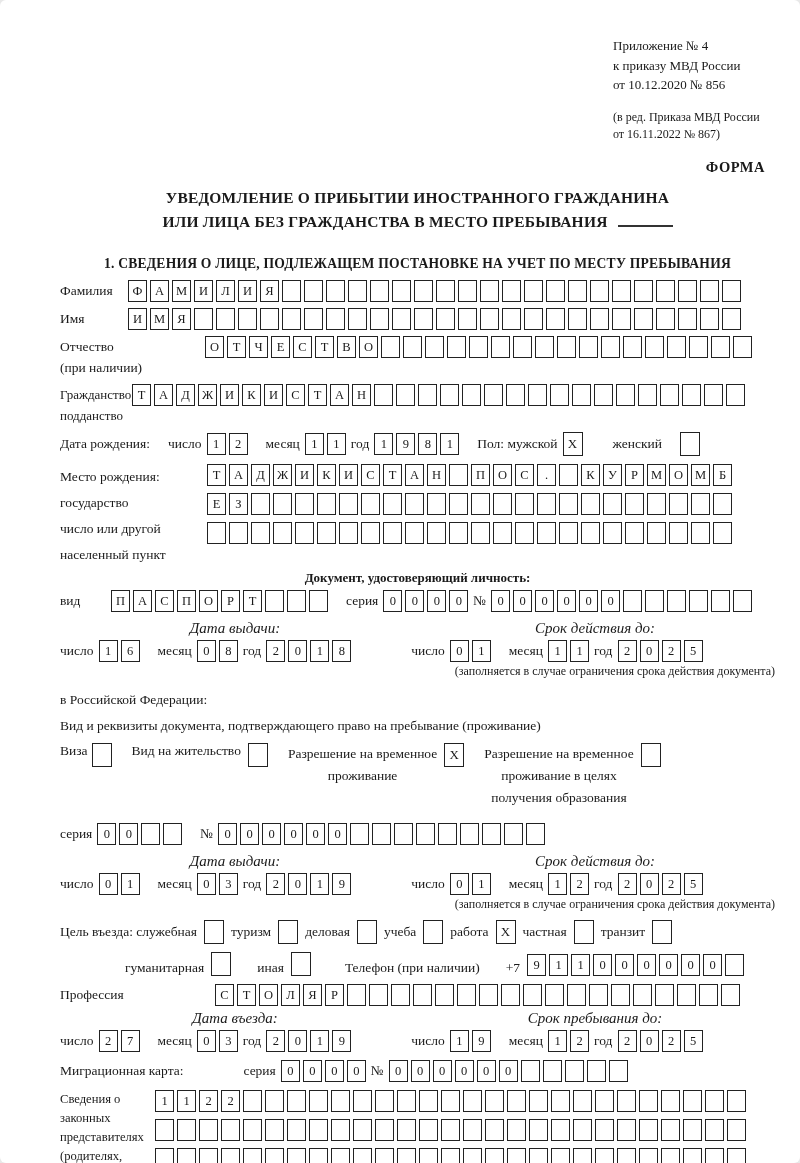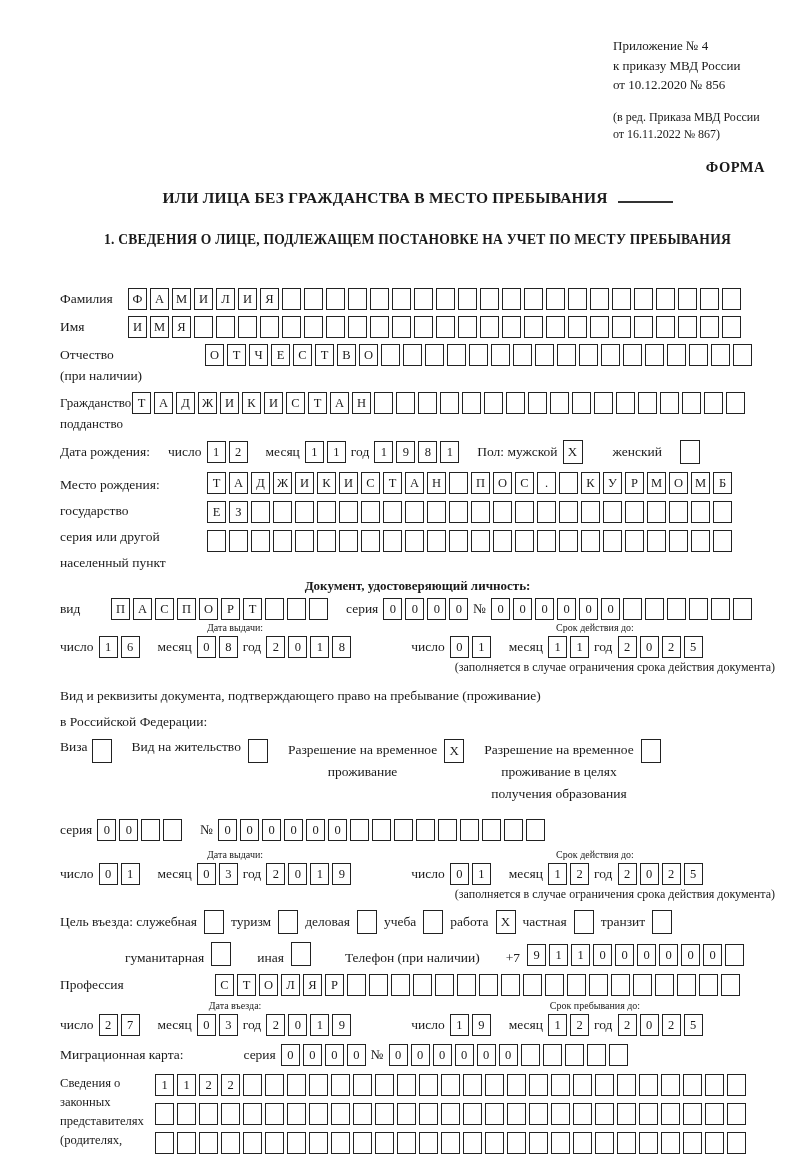--- a/index.html
+++ b/index.html
@@ -1,43 +1,43 @@
 <!DOCTYPE html>
 <html><head>
 <meta charset="utf-8">
 <style>
   html,body{margin:0;padding:0;background:#e8e8e8;}
   .page{
     position:relative;width:800px;height:1163px;margin:0 auto;
     background:#ffffff;overflow:hidden;color:#1a1a1a;
     font-family:"Liberation Serif","DejaVu Serif",serif;
-    box-sizing:border-box;padding:36px 25px 0 60px;
+    box-sizing:border-box;padding:36px 25px 0 60px;border-radius:6px;
   }
   .annex{margin-left:553px;font-size:13px;line-height:1.5;}
   .edition{font-size:12px;margin-top:14px;line-height:1.45;}
   .forma{text-align:right;padding-right:10px;font-weight:bold;font-size:14.5px;margin-top:16px;letter-spacing:.5px;}
   .title{text-align:center;font-weight:bold;font-size:15.5px;margin-top:10px;line-height:1.55;letter-spacing:.2px;}
   .uline{display:inline-block;width:55px;border-bottom:2px solid #333;margin-left:10px;vertical-align:baseline;}
-  .sec{font-weight:bold;font-size:13.6px;margin-top:22px;margin-bottom:40px;text-align:center;letter-spacing:.2px;white-space:nowrap;}
+  .sec{font-weight:bold;font-size:13.6px;margin-top:22px;margin-bottom:8px;text-align:center;letter-spacing:.2px;white-space:nowrap;}
 
   .frow{display:flex;align-items:flex-start;margin-bottom:6px;flex-wrap:nowrap;}
   .lbl{font-size:13.5px;line-height:21px;flex:none;}
   .w68{width:68px;} .w72{width:72px;font-size:13px;} .w145{width:145px;} .w147{width:147px;line-height:26px;} .w155{width:155px;} .w95{width:95px;font-size:12.6px;line-height:19px;} .w52{width:46px;}
   .cells{display:flex;gap:3px;flex:none;}
   .cell{
     flex:none;width:17px;height:20px;border:1.5px solid #222;
     font-size:12.5px;line-height:20px;text-align:center;background:#fff;
   }
   .stack > .cells{margin-bottom:7px;}
   .ig{display:flex;align-items:center;font-size:13.5px;gap:5px;flex:none;}
   .tl{flex:none;}
   .sp{width:12px;flex:none;} .sp8{width:8px;flex:none;} .sp20{width:20px;flex:none;} .sp50{width:50px;flex:none;}
   .cb{display:flex;}
   .cb .cell{width:18px;height:22px;line-height:22px;font-size:13px;}
-  .dh{display:flex;font-size:10px;margin-bottom:3px;}
+  .dh{display:flex;font-size:15px;margin-bottom:3px;font-style:italic;}
   .dh .h1{width:350px;text-align:center;flex:none;}
   .dh .h2{width:330px;text-align:center;flex:none;margin-left:20px;}
   .note{font-size:12px;text-align:right;margin:2px 0 8px 0;}
   .para{font-size:13.5px;line-height:1.9;margin:2px 0 4px 0;}
   .visa-row{display:flex;align-items:flex-start;margin:4px 0 14px 0;font-size:13.5px;}
   .visa-item{display:flex;align-items:flex-start;gap:7px;}
   .vlabel{text-align:center;line-height:1.65;}
   .purpose{display:flex;align-items:center;font-size:13.5px;gap:7px;margin-bottom:8px;flex-wrap:nowrap;}
 </style>
 </head>
@@ -51,20 +51,21 @@
     <div>от 10.12.2020 № 856</div>
     <div class="edition">
       <div>(в ред. Приказа МВД России</div>
       <div>от 16.11.2022 № 867)</div>
     </div>
   </div>
 
   <div class="forma">ФОРМА</div>
 
   <div class="title">
+    <div>УВЕДОМЛЕНИЕ О ПРИБЫТИИ ИНОСТРАННОГО ГРАЖДАНИНА</div>
     <div><span>ИЛИ ЛИЦА БЕЗ ГРАЖДАНСТВА В МЕСТО ПРЕБЫВАНИЯ</span><span class="uline"></span></div>
   </div>
 
   <div class="sec">1. СВЕДЕНИЯ О ЛИЦЕ, ПОДЛЕЖАЩЕМ ПОСТАНОВКЕ НА УЧЕТ ПО МЕСТУ ПРЕБЫВАНИЯ</div>
 
   <div class="frow">
     <div class="lbl w68">Фамилия</div>
     <div class="cells">
         <span class="cell">Ф</span>
         <span class="cell">А</span>
@@ -233,21 +234,21 @@
     <span class="sp8"></span>
     <span class="cells cb">
         <span class="cell"></span>
       </span>
   </div>
 
   <div class="frow" style="margin-bottom:2px;">
     <div class="lbl w147">
       <div>Место рождения:</div>
       <div>государство</div>
-      <div>серия или другой</div>
+      <div>число или другой</div>
       <div>населенный пункт</div>
     </div>
     <div class="stack">
       <div class="cells">
           <span class="cell">Т</span>
           <span class="cell">А</span>
           <span class="cell">Д</span>
           <span class="cell">Ж</span>
           <span class="cell">И</span>
           <span class="cell">К</span>
@@ -320,21 +321,21 @@
           <span class="cell"></span>
           <span class="cell"></span>
           <span class="cell"></span>
           <span class="cell"></span>
         </div>
     </div>
   </div>
 
   <div style="text-align:center;font-weight:bold;font-size:13px;margin:0 0 4px 0;">Документ, удостоверяющий личность:</div>
 
-  <div class="ig" style="margin-bottom:2px;align-items:center;">
+  <div class="ig" style="margin-bottom:8px;align-items:center;">
     <span class="tl w52">вид</span>
     <span class="cells">
         <span class="cell">П</span>
         <span class="cell">А</span>
         <span class="cell">С</span>
         <span class="cell">П</span>
         <span class="cell">О</span>
         <span class="cell">Р</span>
         <span class="cell">Т</span>
         <span class="cell"></span>
@@ -405,22 +406,22 @@
     <span class="cells">
         <span class="cell">2</span>
         <span class="cell">0</span>
         <span class="cell">2</span>
         <span class="cell">5</span>
       </span>
   </div>
   <div class="note">(заполняется в случае ограничения срока действия документа)</div>
 
   <div class="para">
+    <div>в Российской Федерации:</div>
     <div>Вид и реквизиты документа, подтверждающего право на пребывание (проживание)</div>
-    <div>в Российской Федерации:</div>
   </div>
 
   <div class="visa-row">
     <div class="visa-item" style="gap:4px;">
       <span>Виза</span>
       <span class="cells cb">
           <span class="cell"></span>
         </span>
     </div>
     <span class="sp20"></span>

